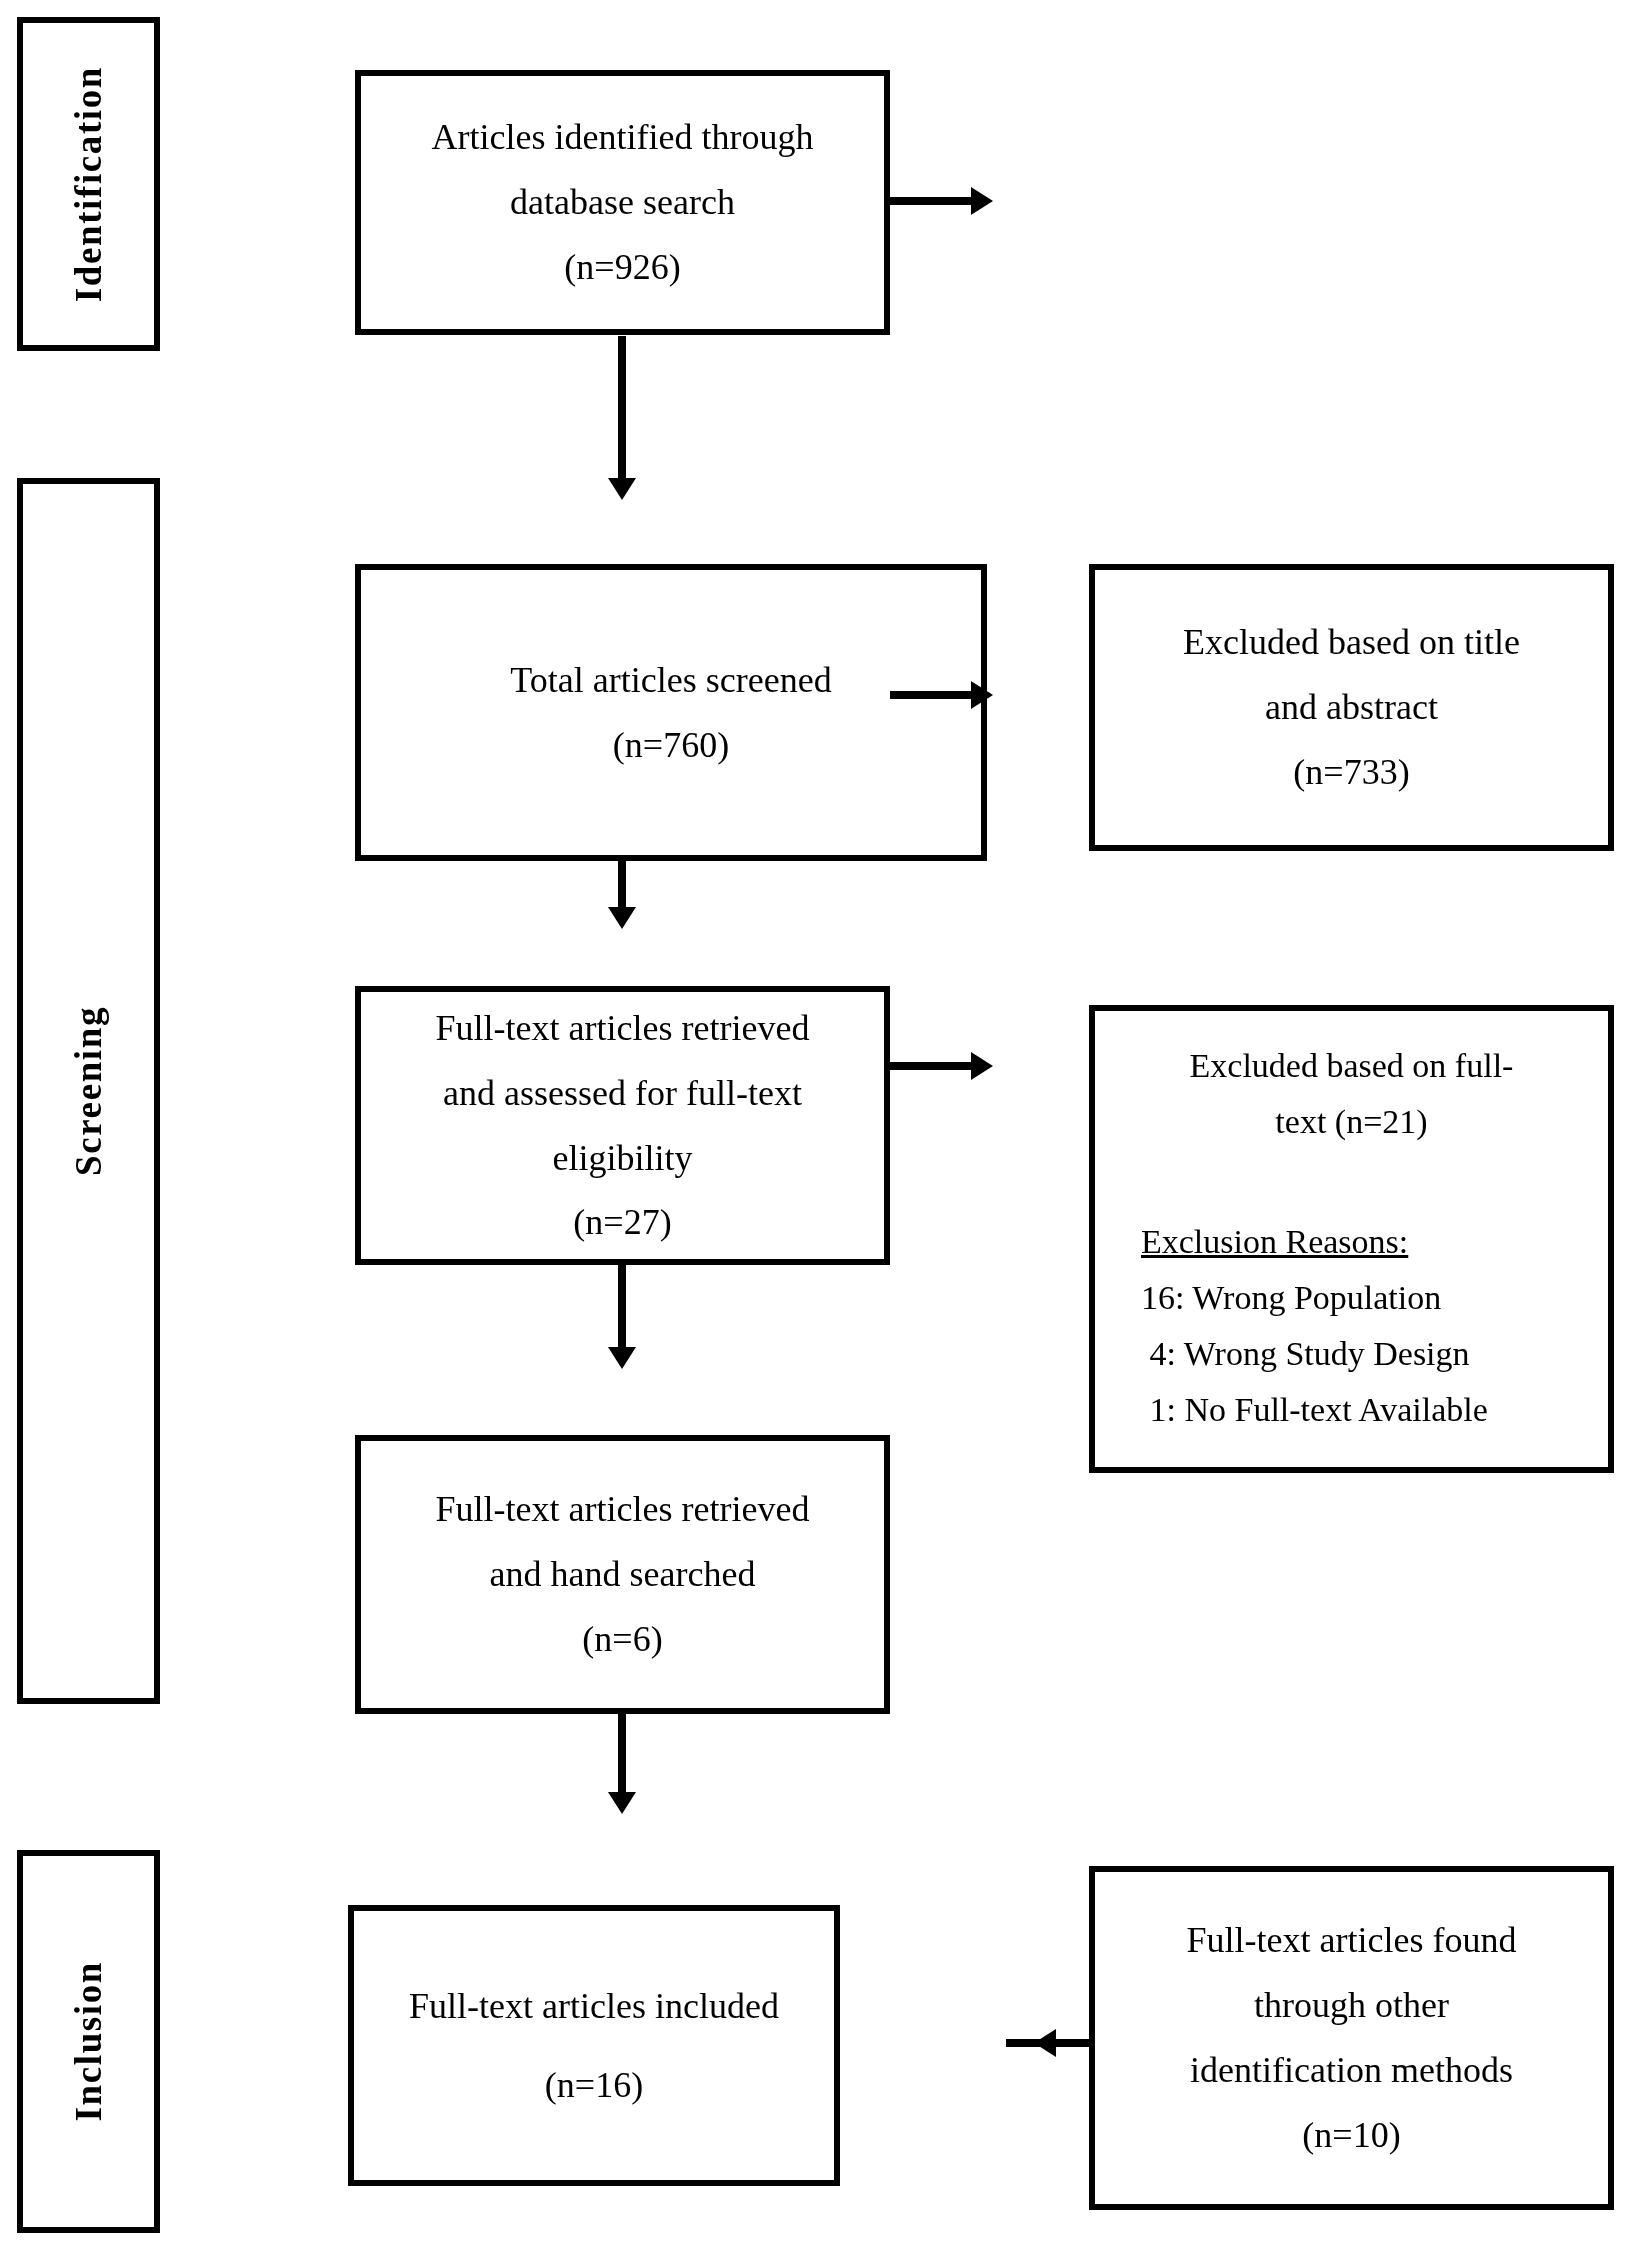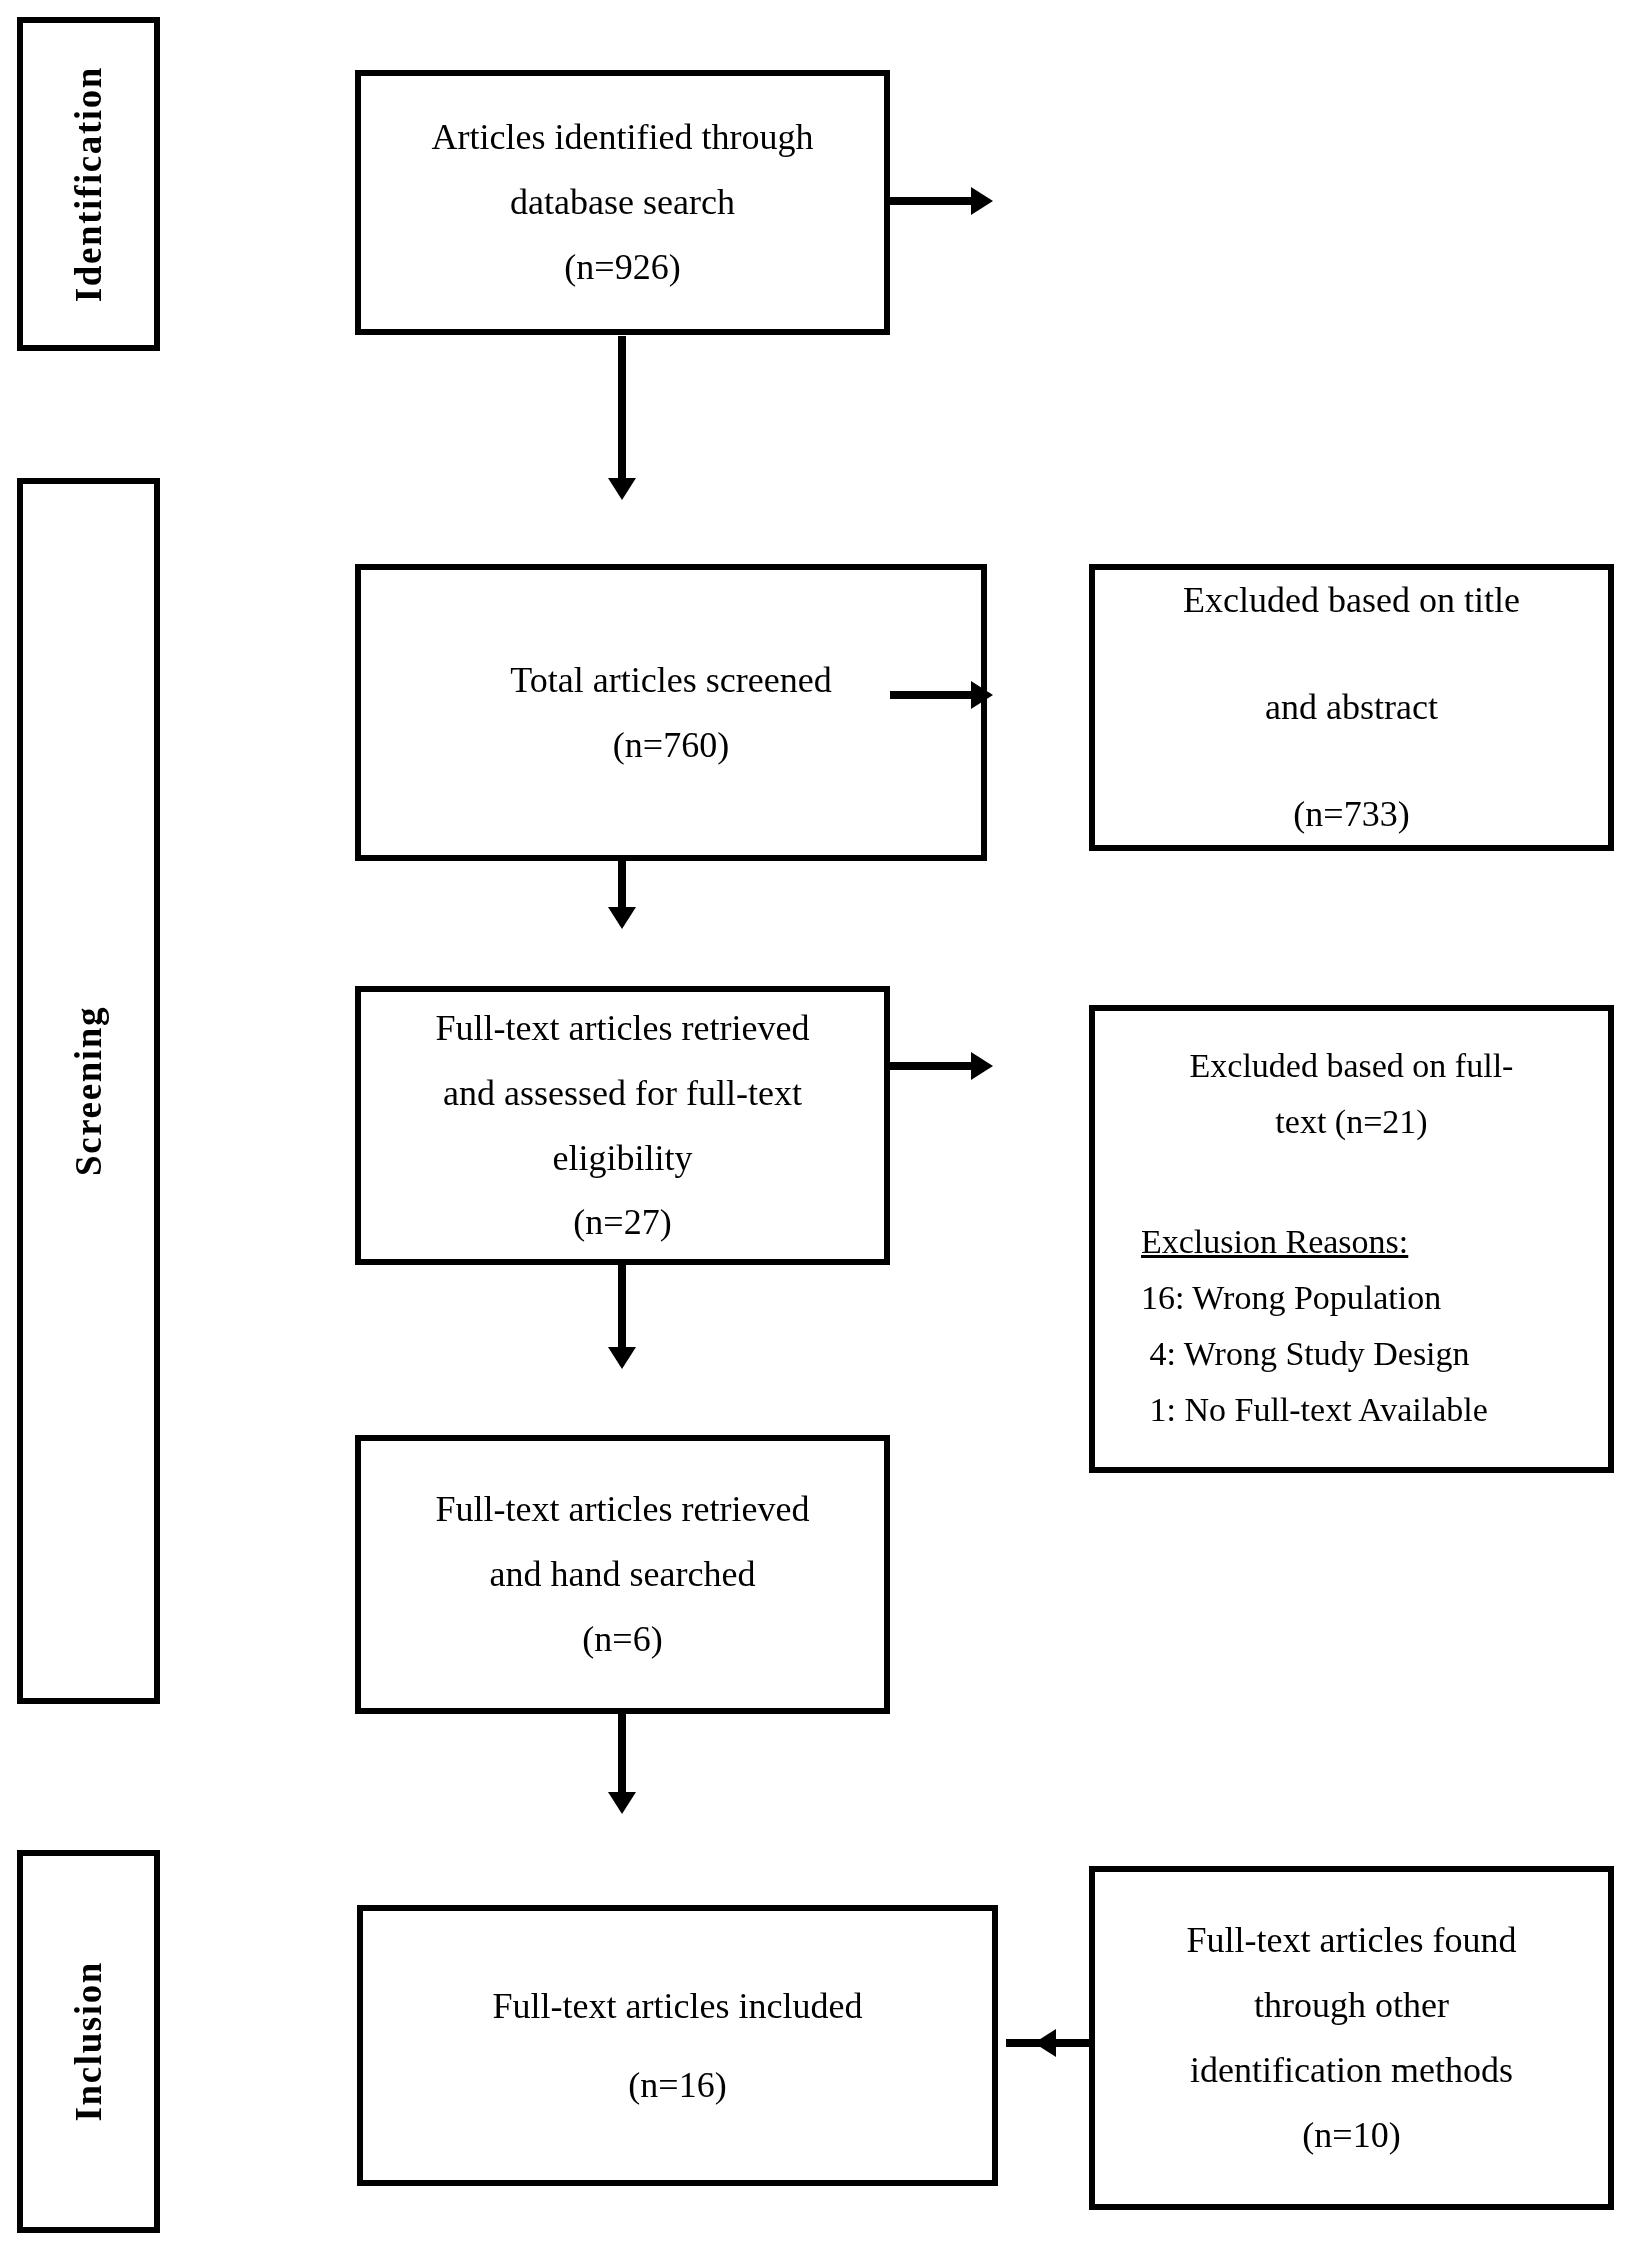--- a/index.html
+++ b/index.html
@@ -103,27 +103,27 @@
     <div class="line">eligibility</div>
     <div class="line">(n=27)</div>
   </div>
 
   <div class="box" style="left:355px; top:1435px; width:535px; height:279px;">
     <div class="line">Full-text articles retrieved</div>
     <div class="line">and hand searched</div>
     <div class="line">(n=6)</div>
   </div>
 
-  <div class="box" style="left:357px; top:1905px; width:641px; height:281px;gap:14px;">
+  <div class="box" style="left:348px; top:1905px; width:492px; height:281px;gap:14px;">
     <div class="line">Full-text articles included</div>
     <div class="line">(n=16)</div>
   </div>
 
 
-  <div class="box" style="left:1089px; top:564px; width:525px; height:287px;gap:42px;">
+  <div class="box" style="left:1089px; top:564px; width:525px; height:287px;">
     <div class="line">Excluded based on title</div>
     <div class="line">and abstract</div>
     <div class="line">(n=733)</div>
   </div>
 
   <div class="box exclusion-box" style="left:1089px; top:1005px; width:525px; height:468px;">
     <div class="line">Excluded based on full-</div>
     <div class="line">text (n=21)</div>
     <div class="spacer-line"></div>
     <div class="line left underline">Exclusion Reasons:</div>

